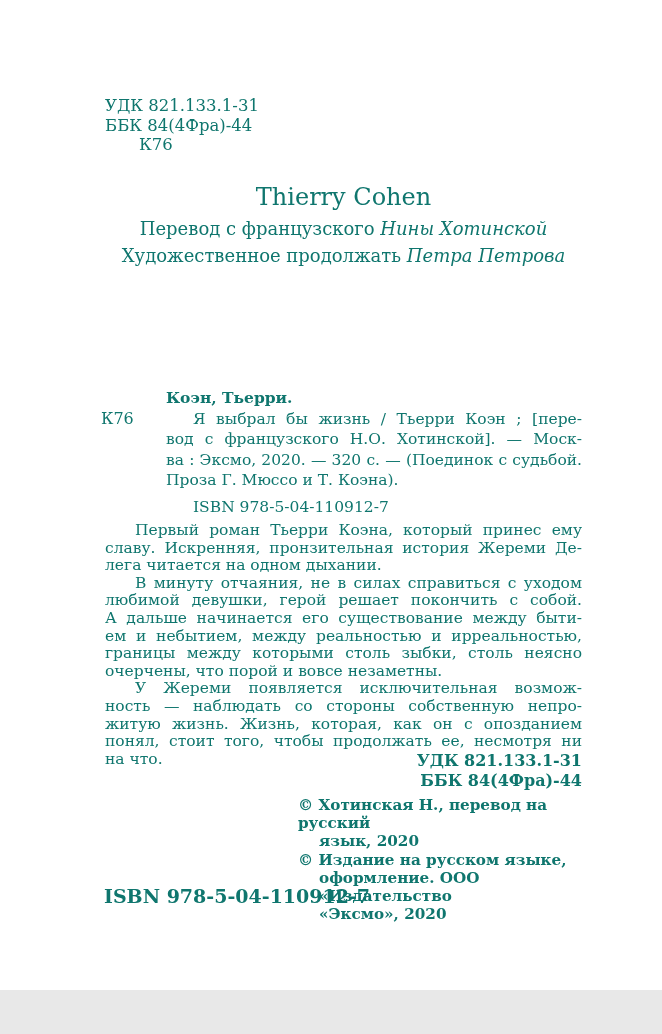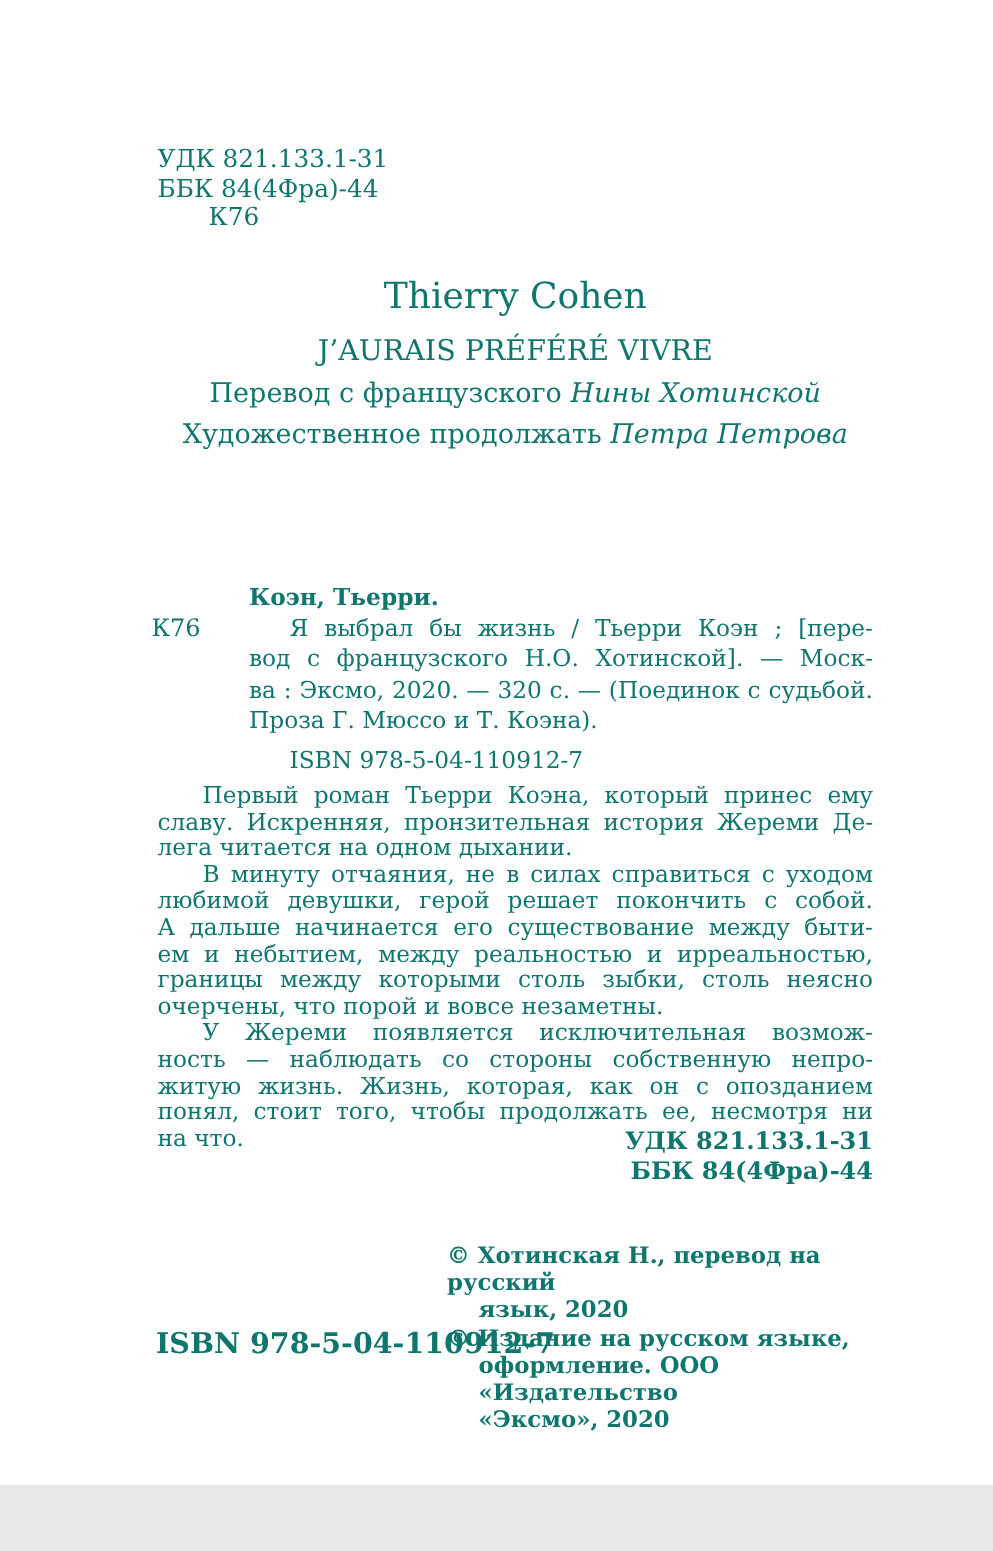--- a/index.html
+++ b/index.html
@@ -86,42 +86,41 @@
   .bottom-isbn {
     position: absolute;
     left: 104px;
     top: 885px;
     font-weight: bold;
     font-size: 19px;
   }
   .notices {
     position: absolute;
     left: 298px;
-    top: 828px;
+    top: 796px;
     width: 302px;
     font-weight: bold;
     font-size: 15.2px;
     line-height: 18.2px;
   }
   .notice-cont { padding-left: 21px; }
 </style>
 </head>
 <body>
 
 <div class="page">
 
   <div class="clf-top">
     <div>УДК 821.133.1-31</div>
     <div>ББК 84(4Фра)-44</div>
     <div class="sign">К76</div>
   </div>
 
   <div class="title-block">
     <div class="tb-author">Thierry Cohen</div>
-    <div class="tb-title">J’AURAIS PRÉFÉRÉ VIVRE</div>
     <div class="tb-trans"><span>Перевод с французского </span><span class="it">Нины Хотинской</span></div>
     <div class="tb-design"><span>Художественное продолжать </span><span class="it">Петра Петрова</span></div>
   </div>
 
   <div class="k76-sign">К76</div>
 
   <div class="catalog">
     <div class="cat-heading">Коэн, Тьерри.</div>
     <div class="jline indent-sm">Я выбрал бы жизнь / Тьерри Коэн ; [пере-</div>
     <div class="jline">вод с французского Н.О. Хотинской]. — Моск-</div>

